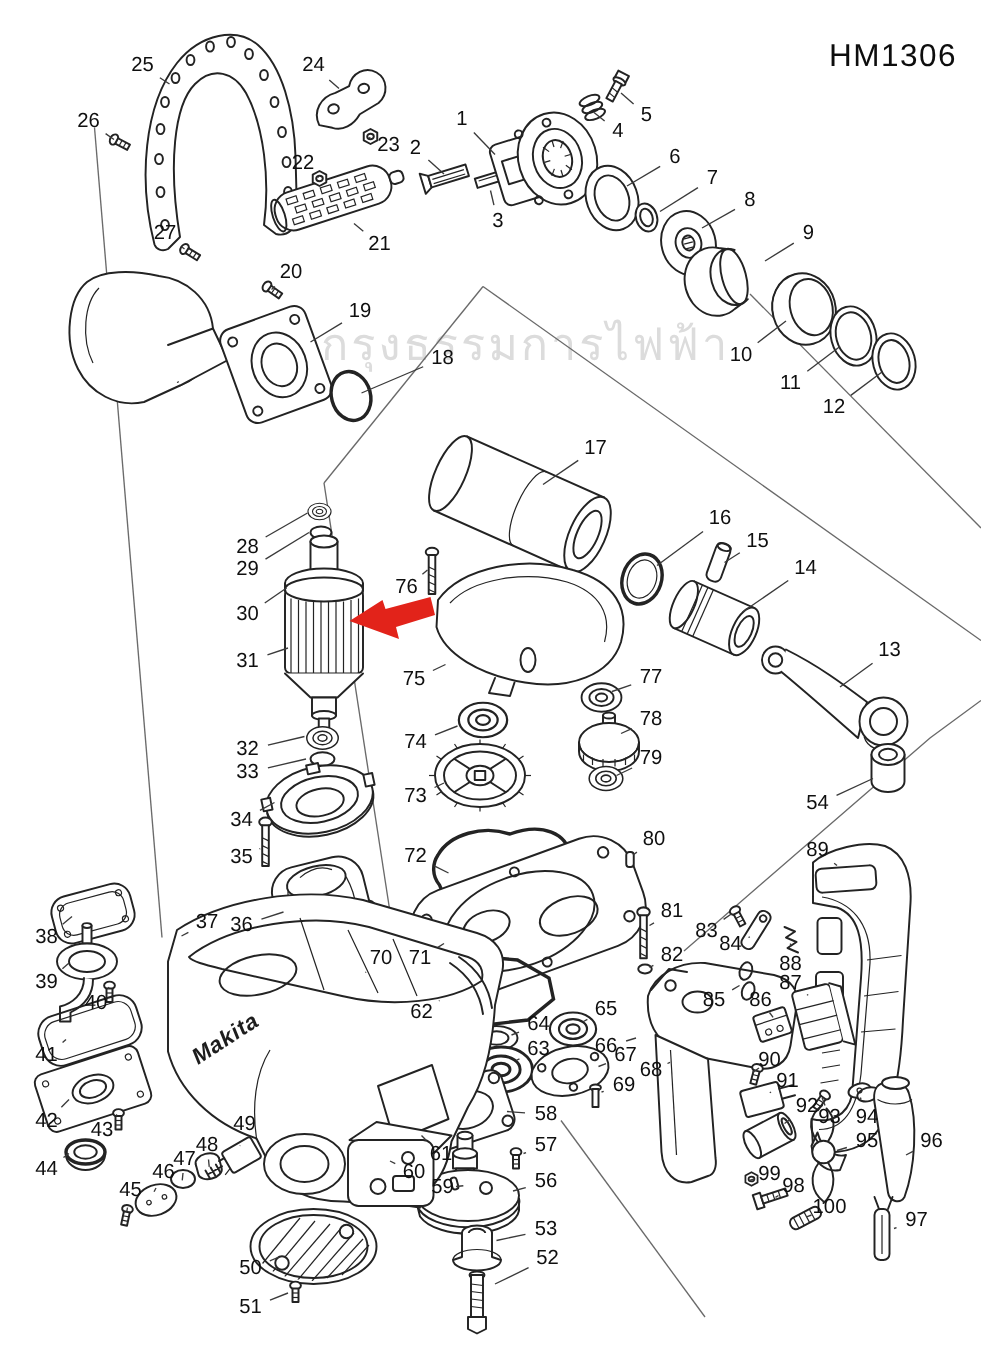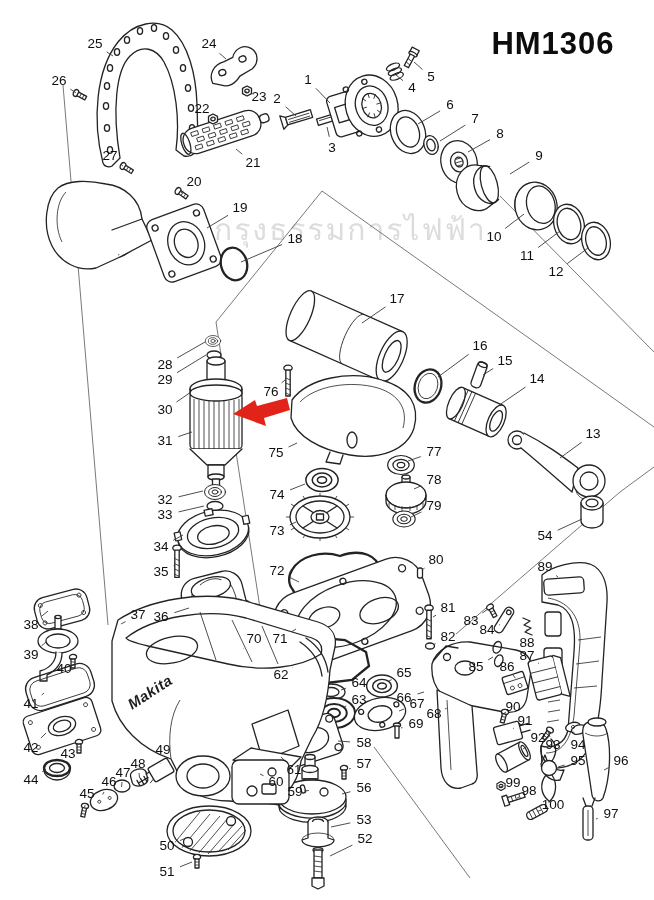--- a/index.html
+++ b/index.html
@@ -1,19 +1,19 @@
 <!DOCTYPE html>
 <html><head>
 <meta charset="utf-8">
 <style>
   html,body{margin:0;padding:0;background:#fff;}
   #stage{position:relative;width:654px;height:900px;background:#fff;overflow:hidden;
          font-family:"Liberation Sans",sans-serif;}
-  #title{position:absolute;left:468px;top:26px;width:170px;text-align:center;
-         font-size:31px;font-weight:bold;letter-spacing:1px;color:#0d0d0d;}
+  #title{position:absolute;left:468px;top:26px;width:170px;text-align:right;
+         font-size:21px;font-weight:normal;letter-spacing:1px;color:#0d0d0d;}
   #watermark{position:absolute;left:214px;top:206px;width:300px;font-size:30px;
          color:#dcdcdc;letter-spacing:2px;white-space:nowrap;z-index:1;}
   svg{position:absolute;left:0;top:0;z-index:2;}
   .p{fill:#fff;stroke:#232323;stroke-width:1.3;stroke-linejoin:round;stroke-linecap:round;}
   .t{fill:none;stroke:#232323;stroke-width:1.3;stroke-linejoin:round;stroke-linecap:round;}
   .tk{fill:none;stroke:#232323;stroke-width:2.3;stroke-linecap:round;}
   .fine{fill:none;stroke:#232323;stroke-width:.8;}
   .cl{stroke:#6a6a6a;stroke-width:.9;fill:none;}
   .lead{stroke:#3a3a3a;stroke-width:.9;fill:none;}
   .num{font-family:"Liberation Sans",sans-serif;font-size:13.5px;fill:#0f0f0f;}

